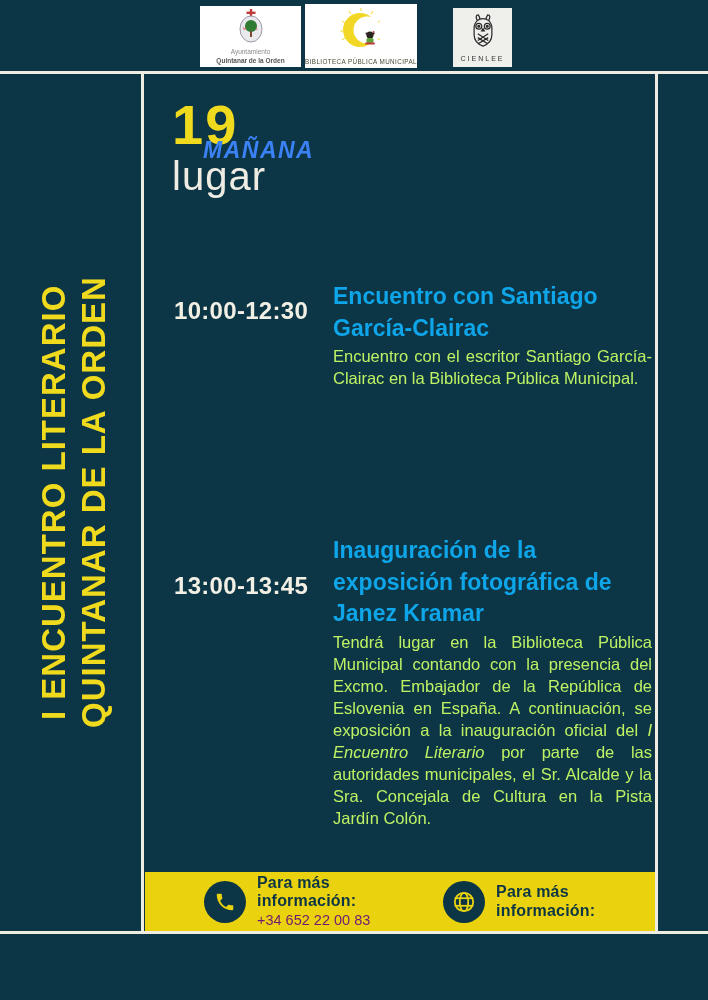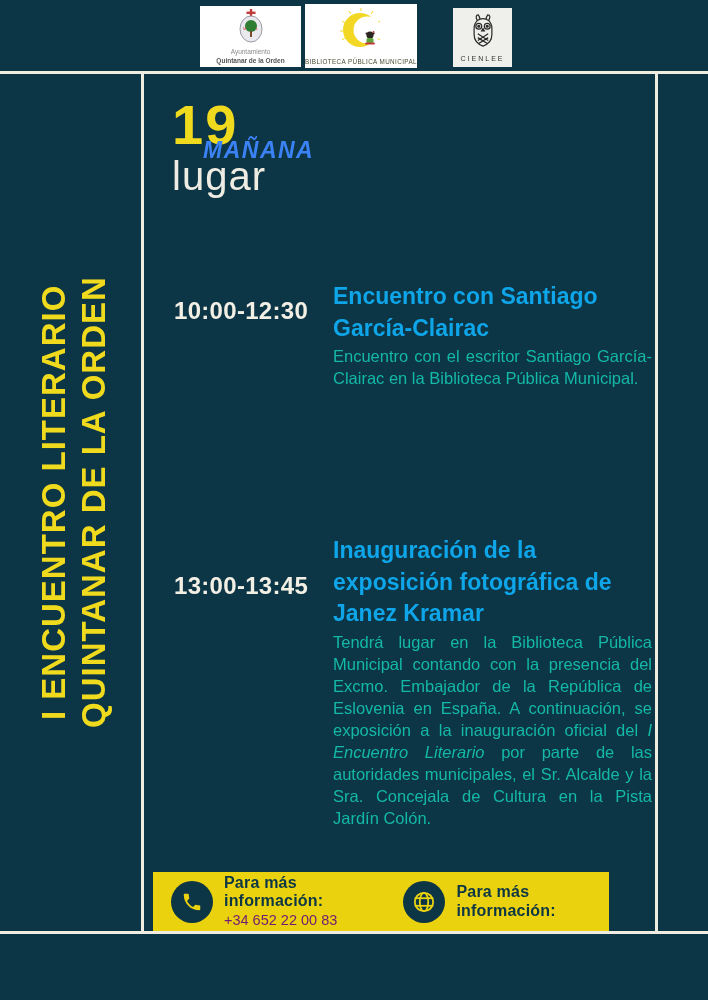--- a/index.html
+++ b/index.html
@@ -37,25 +37,25 @@
 
   
   .event { position:absolute; left:174px; width:478px; display:flex; }
   .event-1 { top:281px; }
   .event-2 { top:535px; }
   .event-time { width:159px; font-size:24px; font-weight:800; color:#F2EFE5; letter-spacing:.3px; }
   .event-1 .event-time { padding-top:16px; }
   .event-2 .event-time { padding-top:37px; }
   .event-body { flex:1; }
   .event-title { font-size:23px; font-weight:700; color:#0ea5e9; line-height:1.38; margin-bottom:2px; }
-  .event-desc { font-size:16.5px; line-height:1.33; color:#14b8a6; text-align:justify; }
+  .event-desc { font-size:16.5px; line-height:1.33; color:#bef264; text-align:justify; }
   .event-desc em { font-style:italic; }
 
   
-  .info-bar { position:absolute; left:153px; top:872px; width:456px; height:59px; background:#EAD30E; display:flex; align-items:center; }
+  .info-bar { position:absolute; left:145px; top:872px; width:510px; height:59px; background:#EAD30E; display:flex; align-items:center;padding-left:41px; }
   .info-group { display:flex; align-items:center; }
   .info-group.phone { margin-left:18px; width:233px; }
   .info-group.email { margin-left:24px; }
   .info-icon { width:42px; height:42px; border-radius:50%; background:#0C3545; display:flex; align-items:center; justify-content:center; flex-shrink:0; }
   .info-text { margin-left:11px; }
   .info-label { font-size:16px; font-weight:800; color:#0C3545; line-height:1.15; letter-spacing:.2px; }
   .info-value { font-size:14.5px; font-weight:500; color:#701a75; line-height:1.25; }
 </style>
 </head>
 <body>

